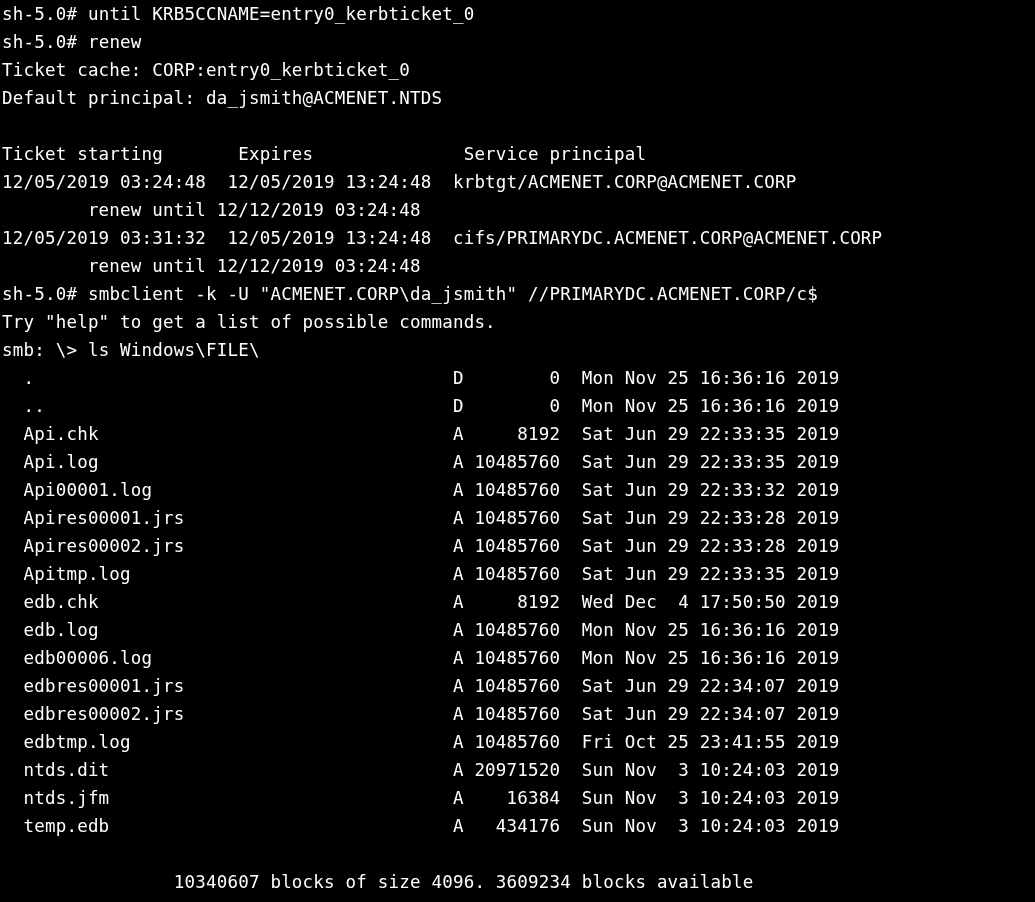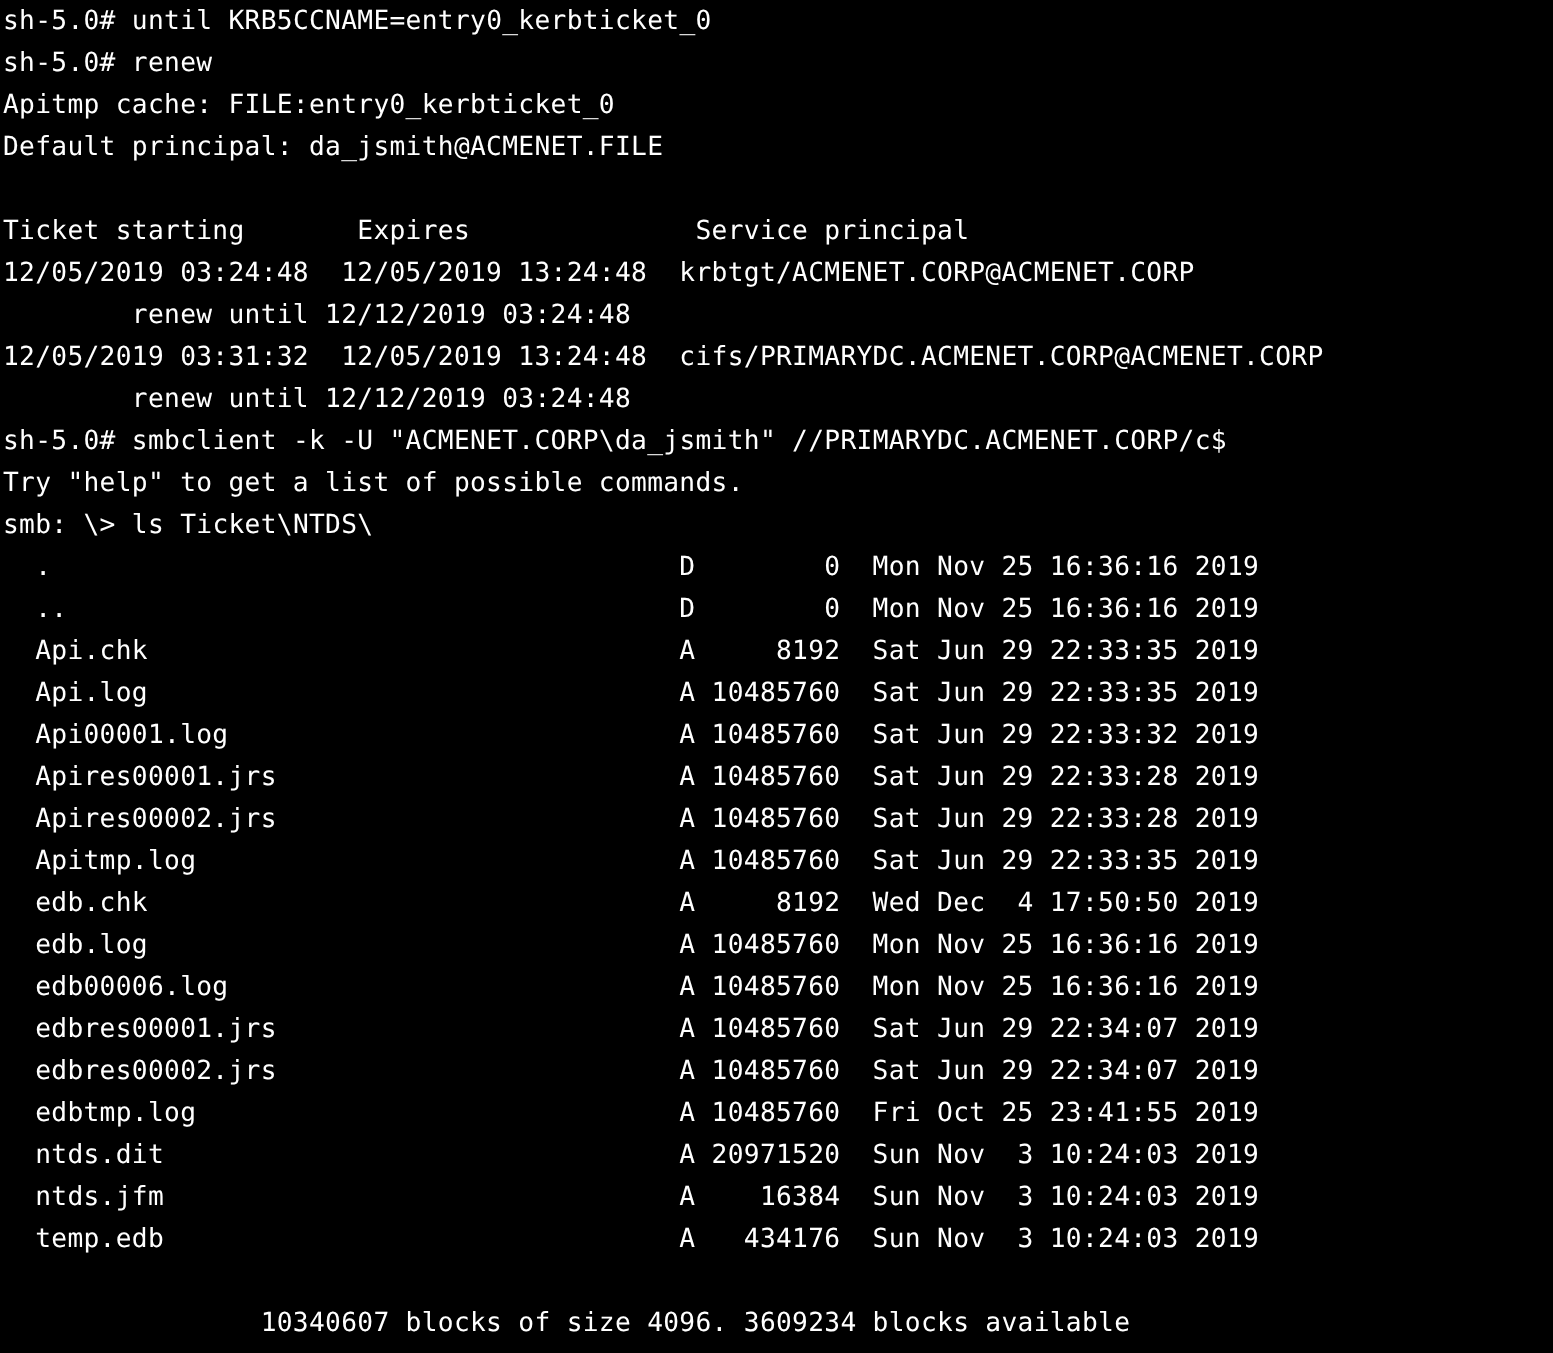--- a/index.html
+++ b/index.html
@@ -15,31 +15,31 @@
   .terminal {
     white-space: pre;
     padding: 0px 2px 8px 2px;
   }
 </style>
 </head>
 <body>
 
 <div class="terminal"><span><span>sh-5.0#</span> <span>until KRB5CCNAME=entry0_kerbticket_0</span></span>
 <span><span>sh-5.0#</span> <span>renew</span></span>
-<span>Apitmp cache: FILE:entry0_kerbticket_0</span>
-<span>Default principal: da_jsmith@ACMENET.FILE</span>
+<span>Ticket cache: CORP:entry0_kerbticket_0</span>
+<span>Default principal: da_jsmith@ACMENET.NTDS</span>
 
 <span>Ticket starting       Expires              Service principal</span>
 <span>12/05/2019 03:24:48  12/05/2019 13:24:48  krbtgt/ACMENET.CORP@ACMENET.CORP</span>
 <span>        renew until 12/12/2019 03:24:48</span>
 <span>12/05/2019 03:31:32  12/05/2019 13:24:48  cifs/PRIMARYDC.ACMENET.CORP@ACMENET.CORP</span>
 <span>        renew until 12/12/2019 03:24:48</span>
 <span><span>sh-5.0#</span> <span>smbclient -k -U "ACMENET.CORP\da_jsmith" //PRIMARYDC.ACMENET.CORP/c$</span></span>
 <span>Try "help" to get a list of possible commands.</span>
-<span><span>smb: \&gt;</span> <span>ls Ticket\NTDS\</span></span>
+<span><span>smb: \&gt;</span> <span>ls Windows\FILE\</span></span>
 <span id="ls-rows">  .                                       D        0  Mon Nov 25 16:36:16 2019
   ..                                      D        0  Mon Nov 25 16:36:16 2019
   Api.chk                                 A     8192  Sat Jun 29 22:33:35 2019
   Api.log                                 A 10485760  Sat Jun 29 22:33:35 2019
   Api00001.log                            A 10485760  Sat Jun 29 22:33:32 2019
   Apires00001.jrs                         A 10485760  Sat Jun 29 22:33:28 2019
   Apires00002.jrs                         A 10485760  Sat Jun 29 22:33:28 2019
   Apitmp.log                              A 10485760  Sat Jun 29 22:33:35 2019
   edb.chk                                 A     8192  Wed Dec  4 17:50:50 2019
   edb.log                                 A 10485760  Mon Nov 25 16:36:16 2019

